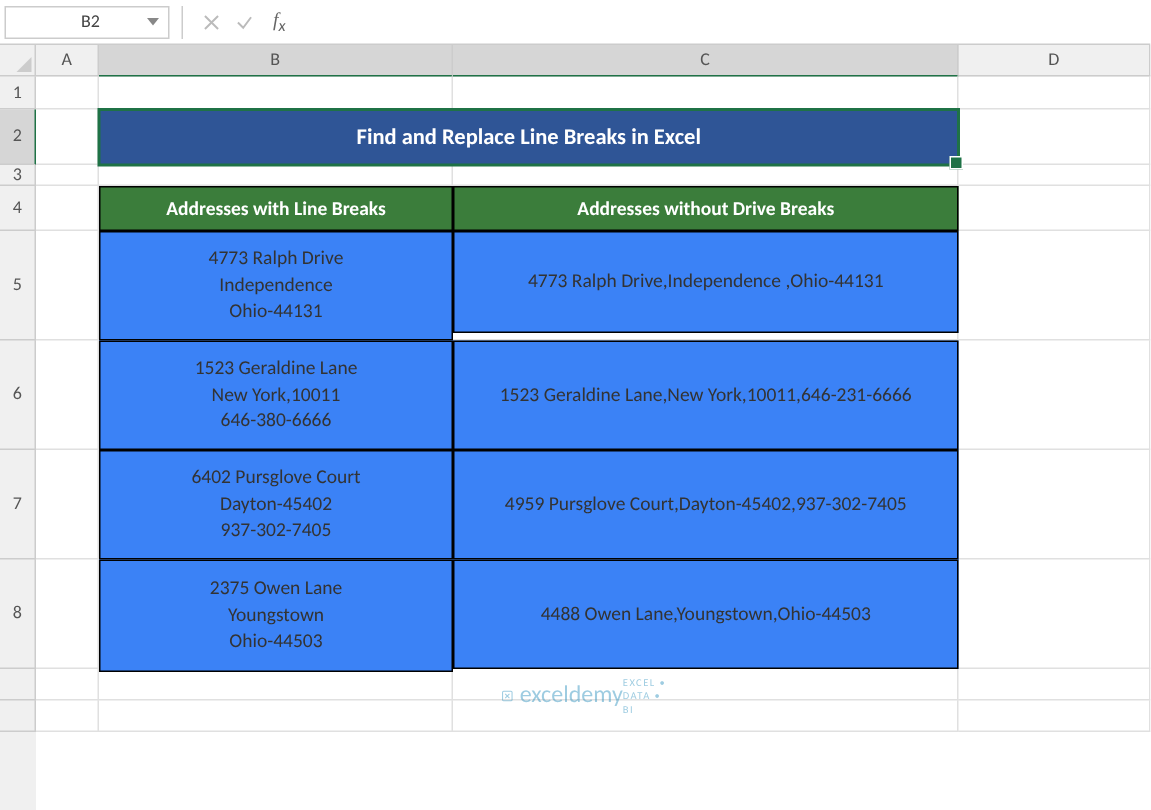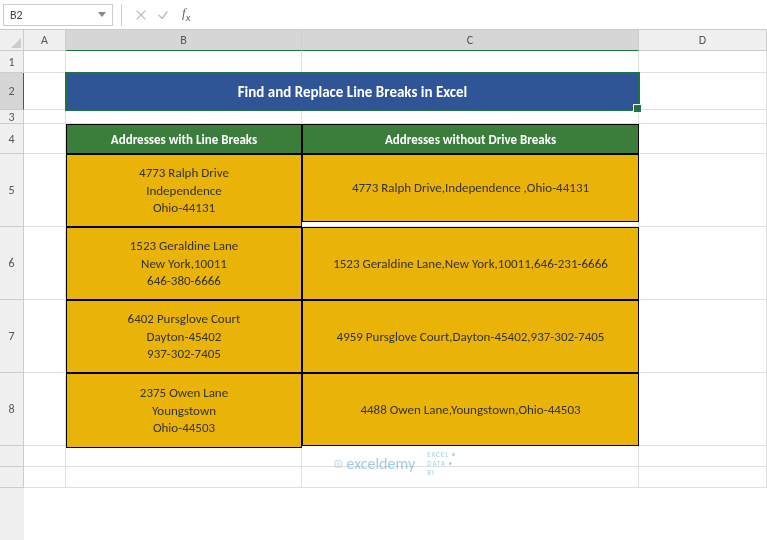--- a/index.html
+++ b/index.html
@@ -1,20 +1,20 @@
 <!DOCTYPE html>
 <html><head>
 <meta charset="utf-8">
 <style>
 * { box-sizing: border-box; margin: 0; padding: 0; font-family: Calibri, 'Segoe UI', Arial, sans-serif; }
 body { background: #fff; width: 767px; height: 540px; overflow: hidden; position: relative; }
 
 .name-box-bar { display: flex; align-items: center; border-bottom: 1px solid #ccc; height: 30px; background: #fff; }
 .name-box { width: 110px; height: 22px; border: 1px solid #ccc; margin-left: 3px; display: flex; align-items: center; padding: 0 6px; position: relative; background: #fff; }
-.name-box-text { flex: 1; font-size: 12px; color: #444; }
+.name-box-text { flex: 1; font-size: 12px; color: #444; margin-left: 44px; }
 .name-box-arrow { width: 0; height: 0; border-left: 4px solid transparent; border-right: 4px solid transparent; border-top: 5px solid #888; }
 .fx-divider { width: 1px; height: 22px; background: #ccc; margin: 0 8px; }
 .fx-btn { width: 22px; height: 22px; display: flex; align-items: center; justify-content: center; color: #bbb; font-size: 13px; }
 .fx-btn.cancel svg, .fx-btn.check svg { width: 14px; height: 14px; }
 .fx-label { font-style: italic; font-size: 13px; color: #666; margin: 0 4px 0 8px; font-family: 'Times New Roman', serif; }
 .fx-input { flex: 1; font-size: 13px; color: #333; padding-left: 8px; height: 22px; border: none; outline: none; }
 
 .sheet-area { display: flex; height: calc(100% - 30px); }
 .row-headers { width: 24px; background: #f0f0f0; }
 .row-header { border-right: 1px solid #ccc; border-bottom: 1px solid #ccc; text-align: center; font-size: 12px; color: #555; display: flex; align-items: center; justify-content: center; }
@@ -27,25 +27,25 @@
 .row-header.sel { border-right-color: #1f7246; }
 
 .grid { position: relative; }
 .cell { position: absolute; border-right: 1px solid #e0e0e0; border-bottom: 1px solid #e0e0e0; }
 
 .title-cell { position: absolute; background: #2f5596; color: #fff; font-weight: bold; font-size: 15px; display: flex; align-items: center; justify-content: center; border: 1px solid #2f5596; }
 .title-selection { position: absolute; border: 2px solid #1f7246; pointer-events: none; }
 .title-selection::after { content: ''; position: absolute; right: -4px; bottom: -4px; width: 7px; height: 7px; background: #1f7246; border: 1px solid #fff; }
 
 .header-cell { position: absolute; background: #3b7d3b; color: #fff; font-weight: bold; font-size: 13px; display: flex; align-items: center; justify-content: center; border: 1px solid #000; }
-.data-cell { position: absolute; background: #eab308; border: 1px solid #000; font-size: 13px; color: #333; display: flex; align-items: center; justify-content: center; text-align: center; white-space: pre-line; line-height: 1.35; padding: 4px; }
+.data-cell { position: absolute; background: #3b82f6; border: 1px solid #000; font-size: 13px; color: #333; display: flex; align-items: center; justify-content: center; text-align: center; white-space: pre-line; line-height: 1.35; padding: 4px; }
 
 .watermark { position: absolute; display: flex; align-items: center; opacity: 0.45; color: #2a8fbd; font-size: 16px; }
 .watermark svg { width: 18px; height: 18px; margin-right: 4px; }
-.watermark .sub { font-size: 7px; letter-spacing: 1px; margin-left: 12px; color: #2a8fbd; }
+.watermark .sub { font-size: 7px; letter-spacing: 1px; margin-left: 0; color: #2a8fbd; }
 </style>
 </head>
 <body>
 
 <div class="name-box-bar">
   <div class="name-box">
     <span class="name-box-text">B2</span>
     <span class="name-box-arrow"></span>
   </div>
   <div class="fx-divider"></div>

